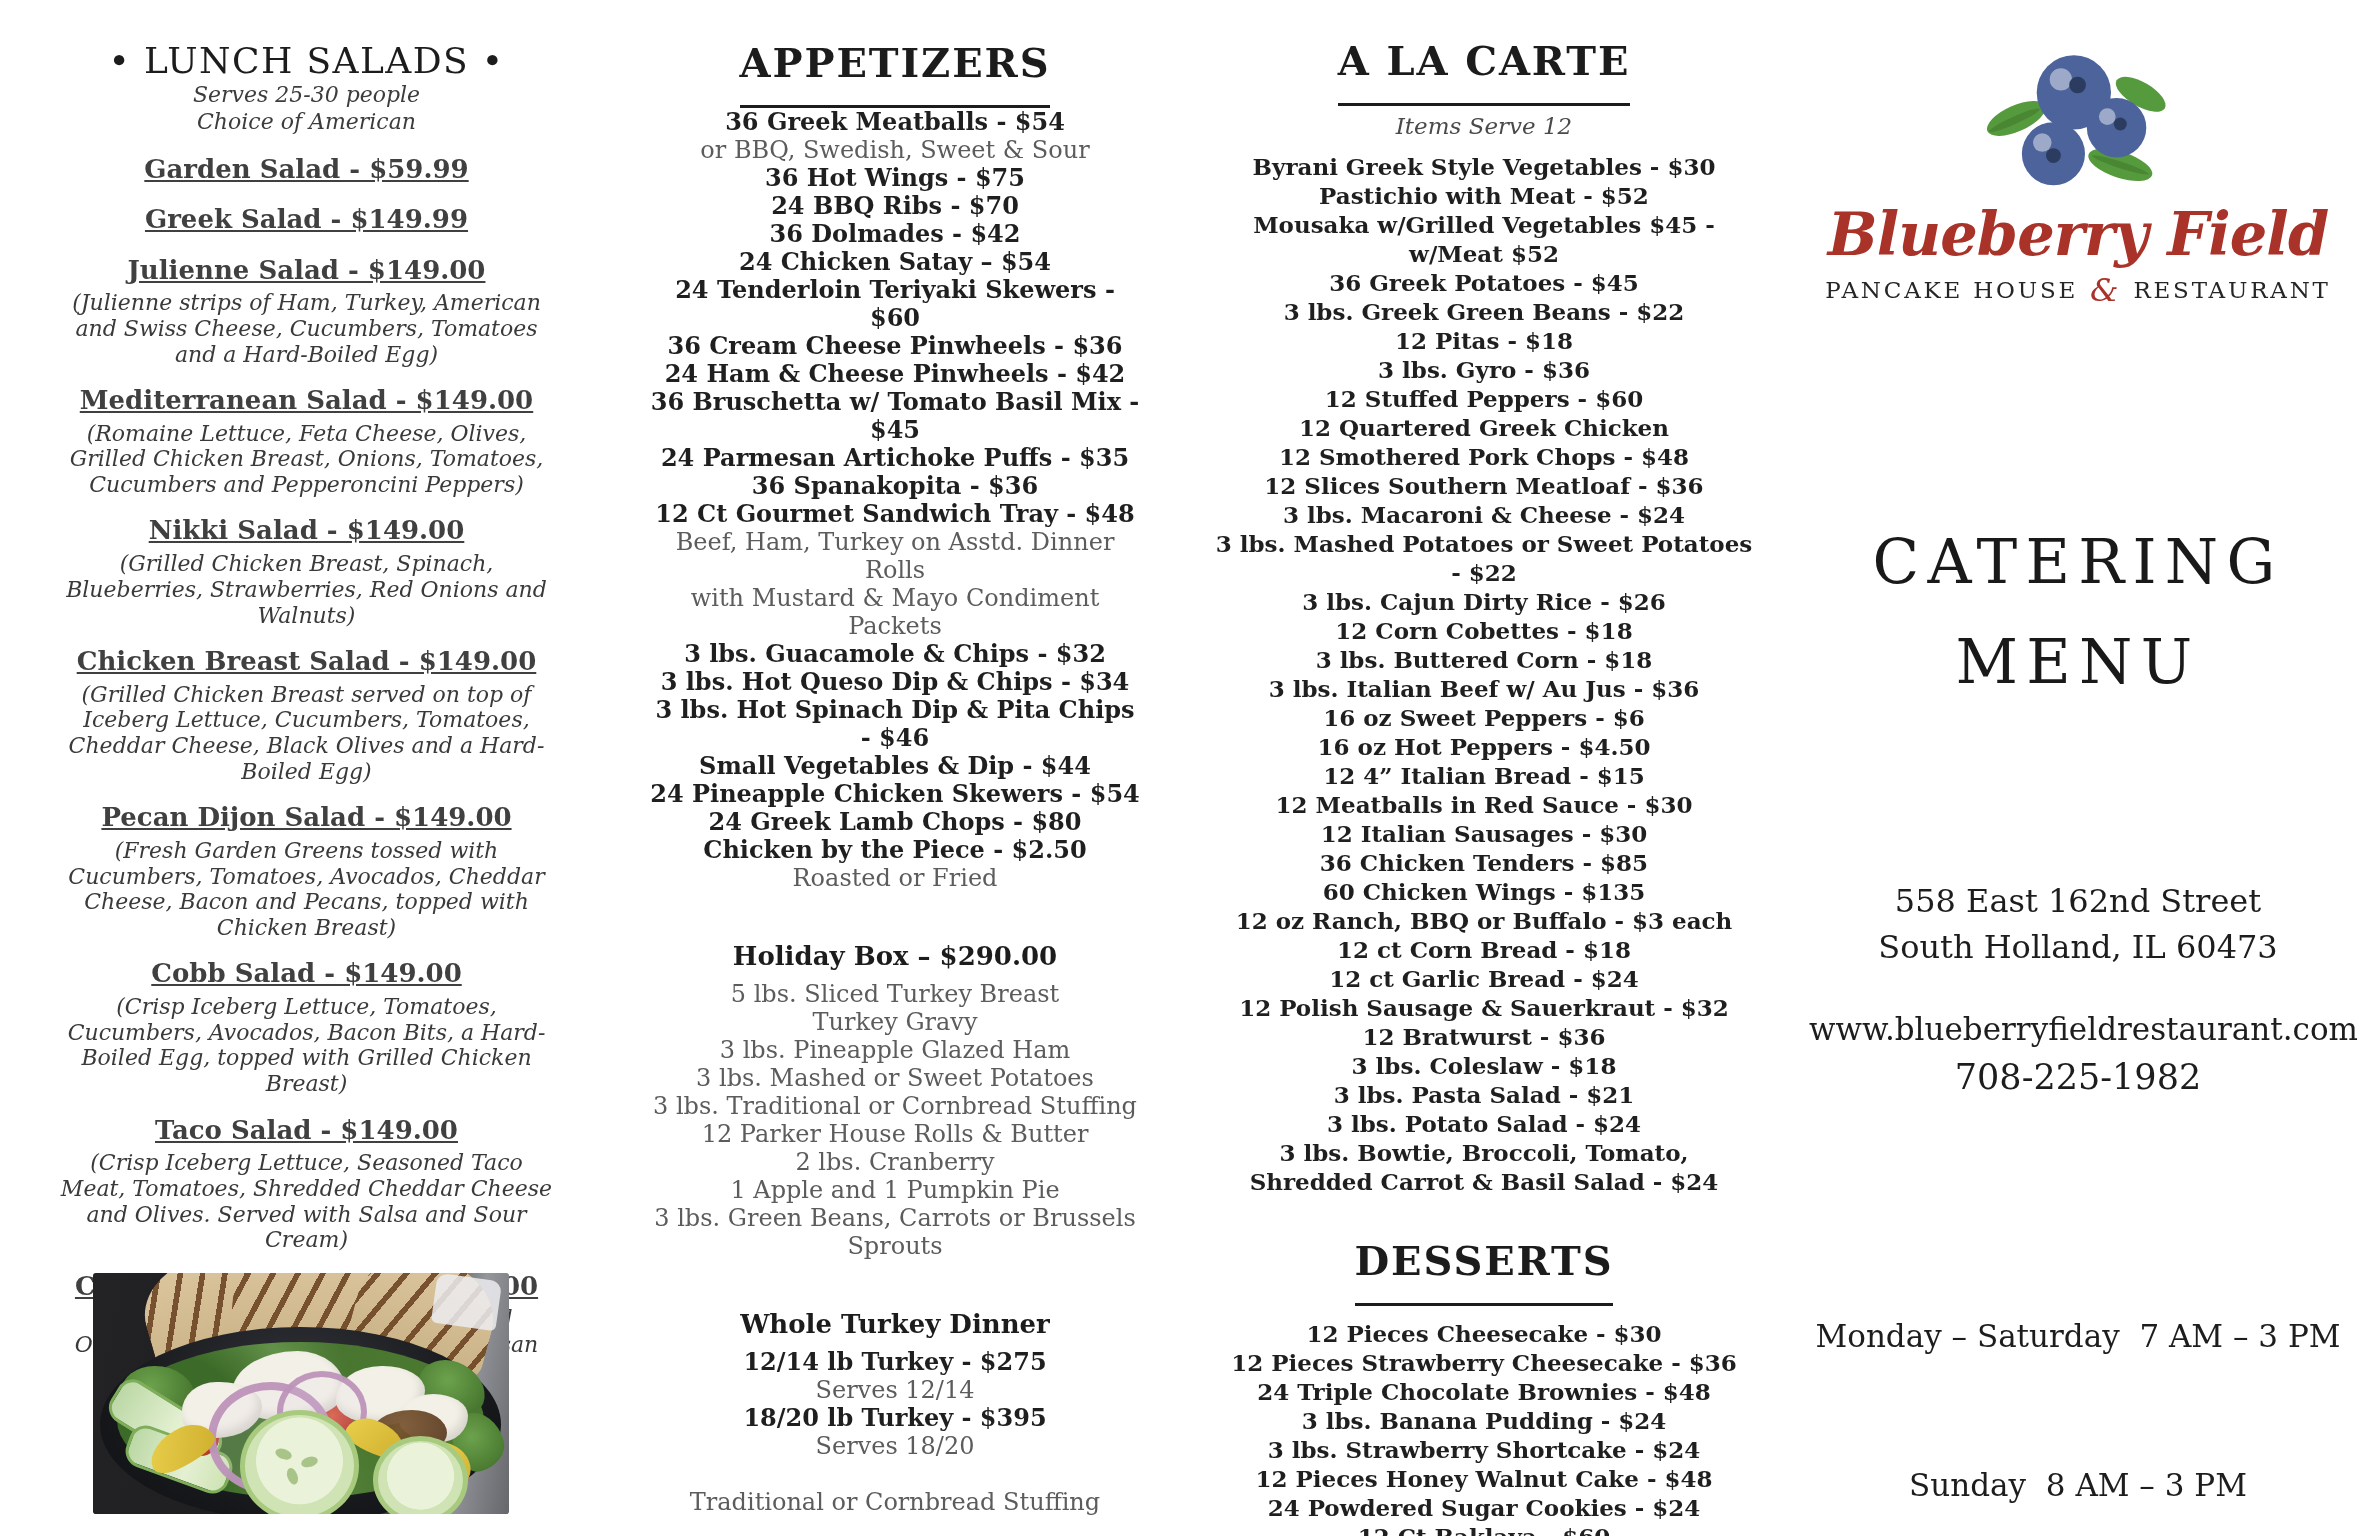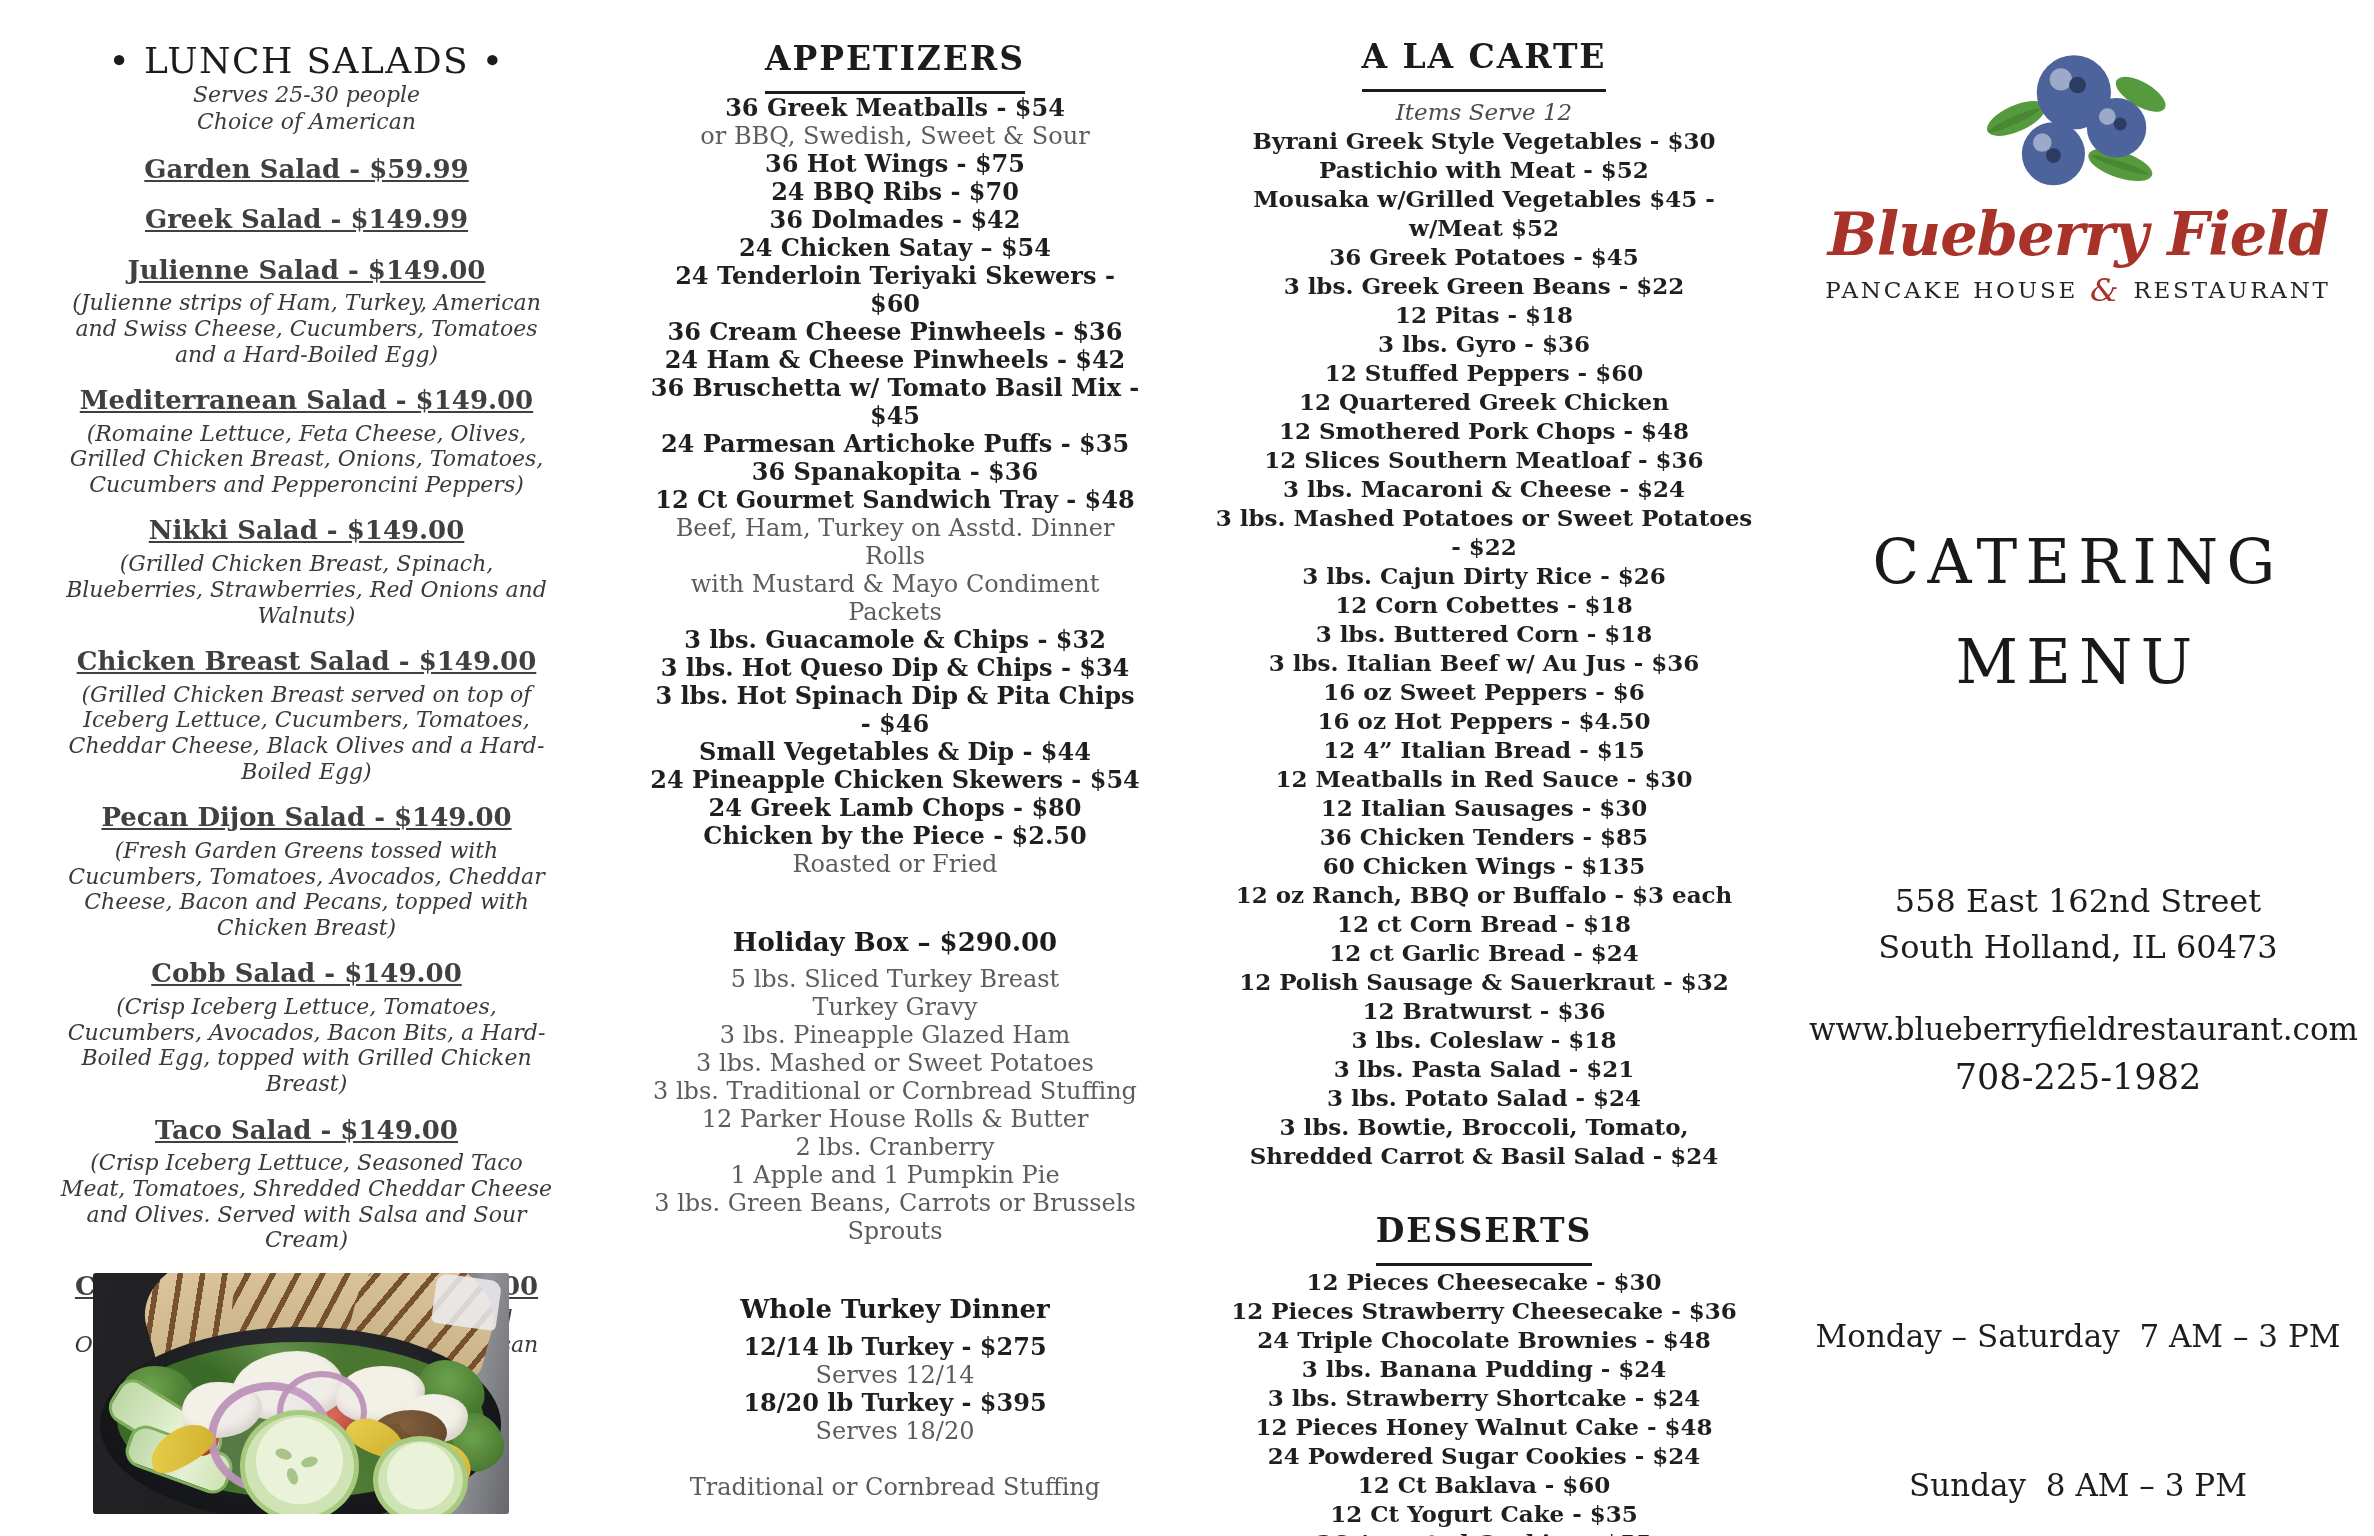--- a/index.html
+++ b/index.html
@@ -9,39 +9,39 @@
     font-family:"DejaVu Serif","Liberation Serif",serif;
     -webkit-font-smoothing:antialiased;
   }
   .col{position:absolute;top:0;text-align:center;}
   #col-salads{left:56px;width:501px;padding-top:39px;}
   #col-apps{left:649px;width:492px;padding-top:39px;}
   #col-carte{left:1215px;width:538px;padding-top:37px;}
   #col-brand{left:1809px;width:538px;}
 
   .big-title{font-size:36px;font-weight:normal;letter-spacing:1.4px;color:#1c1c1c;line-height:1.2;margin:0;}
-  .section-title{display:inline-block;font-size:33px;font-weight:bold;letter-spacing:1.9px;color:#1c1c1c;
-    border-bottom:3.7px solid #1c1c1c;padding-bottom:12px;line-height:1.2;margin:0;}
+  .section-title{display:inline-block;font-size:40px;font-weight:bold;letter-spacing:1.9px;color:#1c1c1c;
+    border-bottom:3.7px solid #1c1c1c;padding-bottom:18px;line-height:1.2;margin:0;}
   .subtitle{font-style:italic;font-size:22px;color:#3c3c3c;line-height:1.22;}
   .carte-sub{font-style:italic;font-size:23px;color:#4a4a4a;margin-top:7.4px;}
 
   .salad-list{margin-top:3.7px;}
   .salad-item{margin-top:16.7px;}
   .salad-name{font-weight:bold;font-size:26px;color:#404040;line-height:1.3;text-decoration:underline;}
   .salad-desc{font-style:italic;font-size:22px;color:#3a3a3a;line-height:1.17;margin-top:2.8px;}
 
   .lines{}
   .line{font-size:24px;line-height:28px;}
   .line.item{font-weight:bold;color:#1f1f1f;}
   .line.note{color:#5c5c5c;font-weight:normal;}
   .gap{height:28px;}
   .carte-lines .line{font-size:23px;line-height:29px;}
   .block-title{font-size:26px;font-weight:bold;color:#1c1c1c;line-height:1.25;margin:48px 0 7.4px 0;}
   .carte-heading2{margin-top:41px;}
-  .carte-lines{margin-top:1px;}
+  .carte-lines{margin-top:13px;}
 
   
   .logo{position:absolute;top:46px;left:0;width:100%;text-align:center;}
   .berries{display:block;margin:0 auto;}
   .berry{fill:var(--berry-blue,#4c639b);}
   .berry-dark{fill:#2c3c60;}
   .berry-shine{fill:rgba(255,255,255,.45);}
   .leaf{fill:var(--leaf-green,#569a3e);}
   .leaf-dark{fill:#3c7427;}
   .brand-script{font-style:italic;font-weight:bold;font-size:59px;line-height:1.05;

